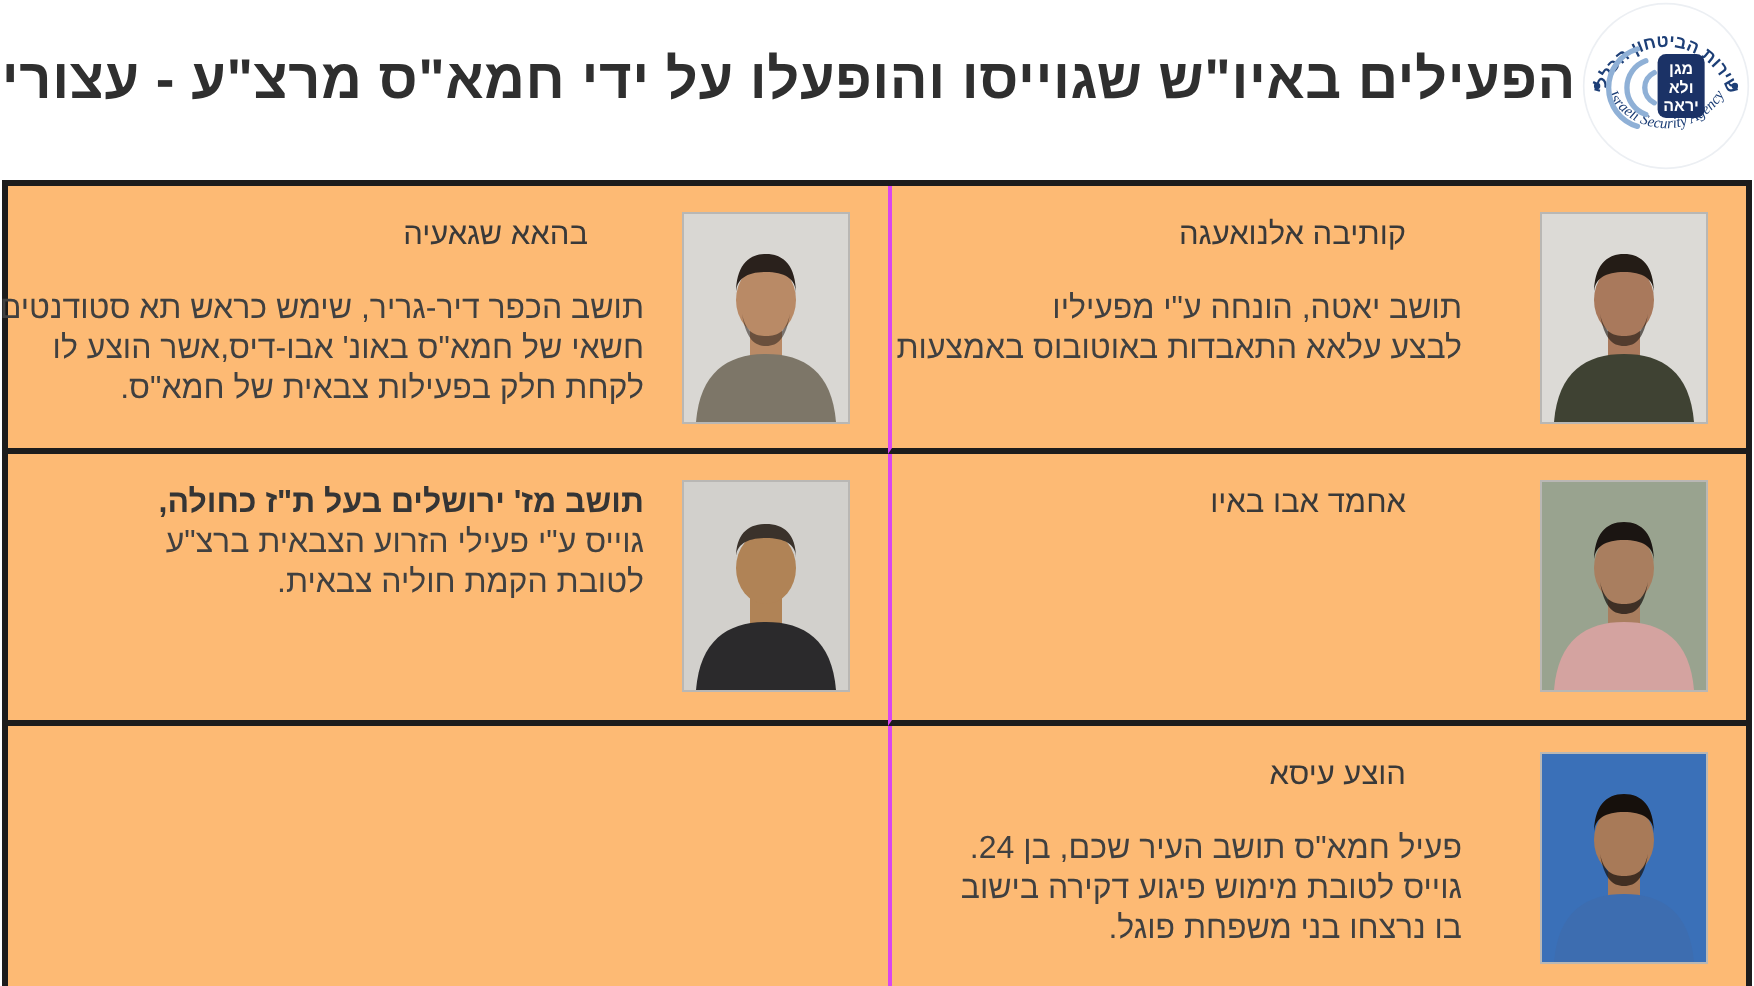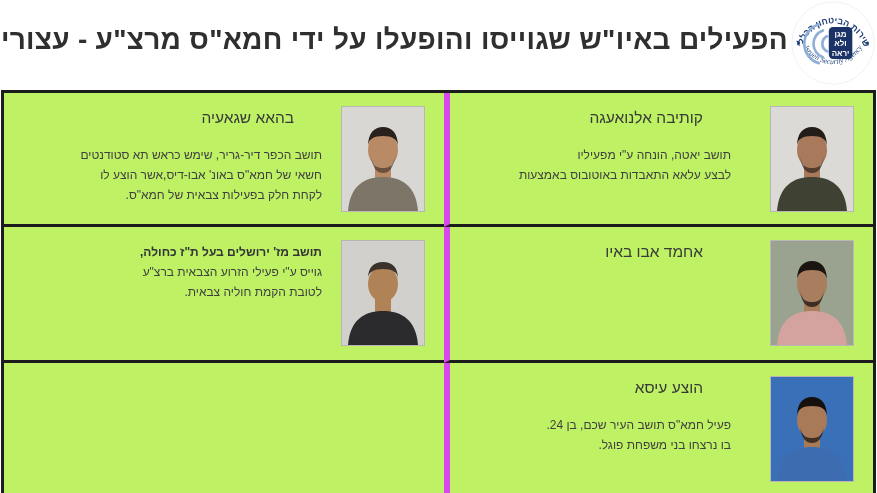--- a/index.html
+++ b/index.html
@@ -23,40 +23,40 @@
   
   .grid{
     position:absolute;top:90px;left:1px;width:875px;height:420px;
     box-sizing:border-box;
     display:grid;direction:rtl;
     grid-template-columns:429px 1fr;
     grid-template-rows:134px 136px auto;
     border:3px solid #1c1c1c;
     background:#ffffff;
   }
-  .cell{position:relative;box-sizing:border-box;background:#bef264;}
-  .col-right{border-left:6px solid #d946ef;}
+  .cell{position:relative;box-sizing:border-box;background:#fdba74;}
+  .col-right{border-left:2px solid #d946ef;}
   .rb{border-bottom:3px solid #1c1c1c;}
   
   .photo{
     position:absolute;top:13px;right:19px;width:82px;height:104px;
     border:1px solid #b9b7b4;background:#e8e6e3;
   }
   .photo svg{display:block;width:100%;height:100%;}
   
   .card-text{
     position:absolute;top:15px;right:142px;left:12px;
     direction:rtl;text-align:right;color:#3d3d3d;
   }
   .col-left .card-text{right:122px;}
   .card-name{
     font-size:15.5px;color:#393939;
     margin:0 28px 18px 0;line-height:19px;
   }
-  .card-desc{font-size:12px;line-height:20px;color:#404040;}
+  .card-desc{font-size:16px;line-height:20px;color:#404040;}
   .card-desc .line{white-space:nowrap;}
   .bold-line{font-weight:bold;color:#353535;}
 </style>
 </head>
 <body>
 
 <div class="page-title">הפעילים באיו"ש שגוייסו והופעלו על ידי חמא"ס מרצ"ע - עצורים</div>
 
 <div class="logo">
   <svg viewBox="0 0 100 100">
@@ -167,20 +167,21 @@
         <path d="M6,104 C8,79 22,70 41,70 C60,70 74,79 76,104 Z" fill="#3d6db0"></path>
         <ellipse cx="41" cy="43" rx="15" ry="18" fill="#a87a58"></ellipse>
         <path d="M26,40 C26,26 32,20 41,20 C50,20 56,26 56,40 C56,32 50,29 41,29 C32,29 26,32 26,40 Z" fill="#16100c"></path>
         <path d="M29,50 C31,62 35,66 41,66 C47,66 51,62 53,50 C51,59 47,61 41,61 C35,61 31,59 29,50 Z" opacity="0.7" fill="#16100c"></path>
       </svg>
     </div>
     <div class="card-text">
       <div class="card-name">הוצע עיסא</div>
       <div class="card-desc">
         <div class="line">פעיל חמא"ס תושב העיר שכם, בן 24.</div>
+        <div class="line">גוייס לטובת מימוש פיגוע דקירה בישוב</div>
         <div class="line">בו נרצחו בני משפחת פוגל.</div>
       </div>
     </div>
   </div>
 
   <div class="cell col-left"></div>
 
 </div>
 
 </body></html>

